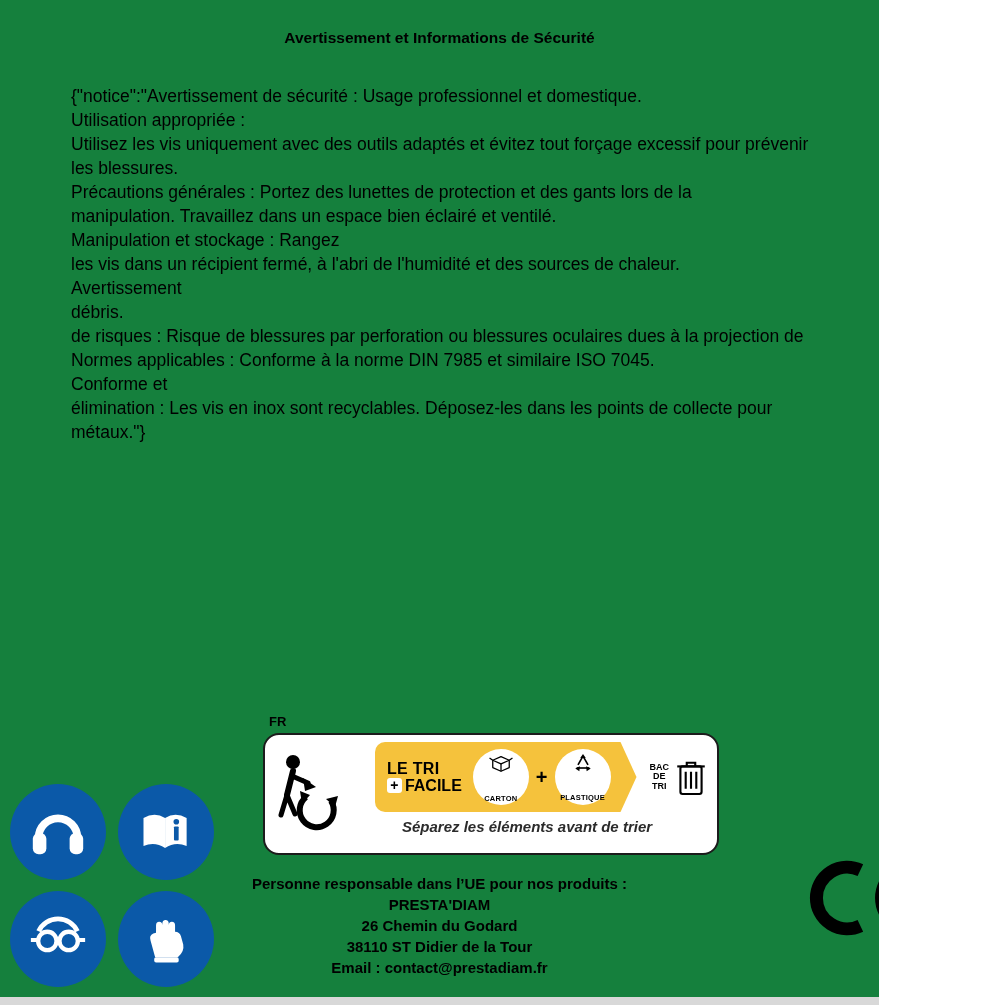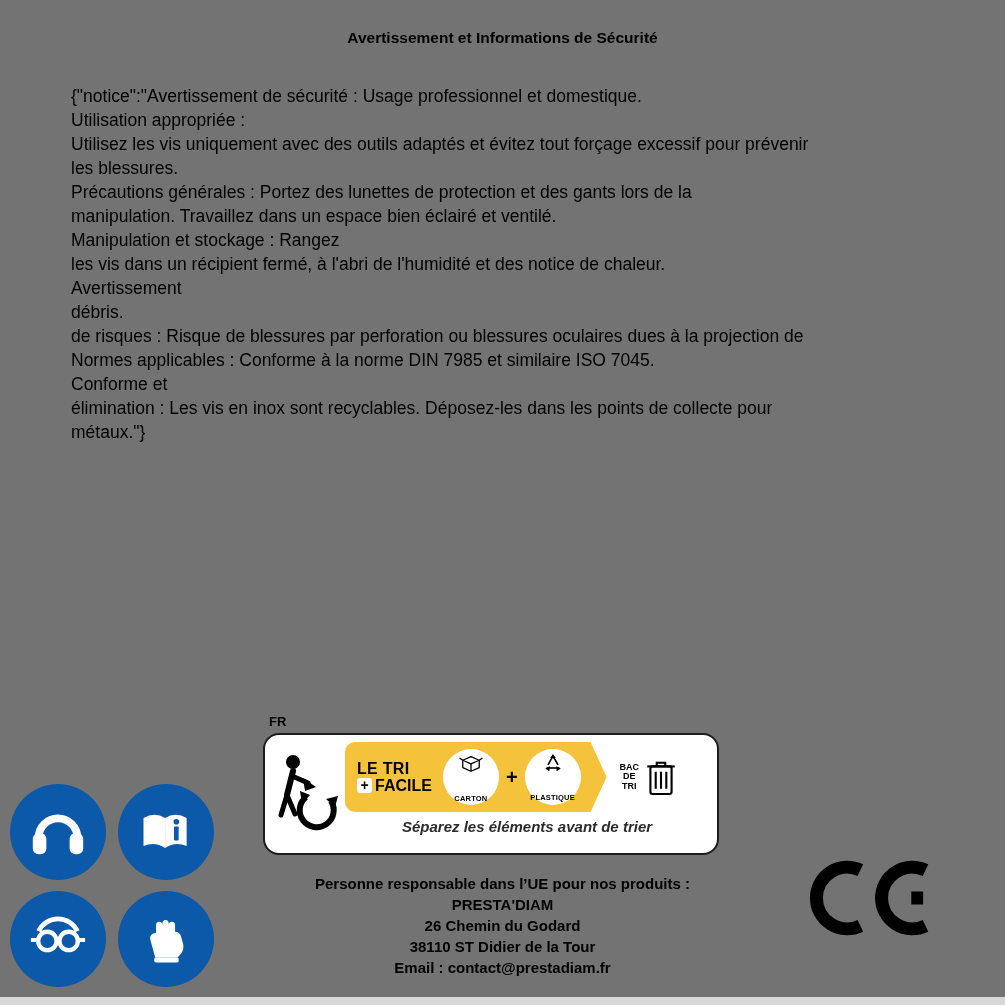--- a/index.html
+++ b/index.html
@@ -1,31 +1,31 @@
 <!DOCTYPE html>
 <html><head>
 <meta charset="utf-8">
 <style>
   html,body{margin:0;padding:0;}
   body{width:1005px;height:1005px;background:#ffffff;font-family:"Liberation Sans",sans-serif;color:#000;}
-  .page{position:relative;width:1005px;height:1005px;background:#737373;overflow:hidden;}
+  .page{position:relative;width:879px;height:1005px;background:#15803d;overflow:hidden;}
 
   .title{position:absolute;top:29px;left:0;width:100%;text-align:center;font-size:15.5px;font-weight:700;}
 
   .notice{position:absolute;left:71px;top:84px;font-size:17.5px;line-height:24px;}
   .notice div{white-space:nowrap;}
 
   .fr-tag{position:absolute;left:269px;top:714px;font-size:13px;font-weight:700;}
 
   .tri-label{position:absolute;left:263px;top:733px;width:456px;height:122px;border:2px solid #1c1c1c;
              border-radius:16px;background:#fff;box-sizing:border-box;display:flex;align-items:stretch;
              padding:4px 8px 2px 4px;}
   .triman-wrap{width:76px;display:flex;align-items:center;justify-content:center;}
   .tri-right{flex:1;display:flex;flex-direction:column;}
-  .band-row{display:flex;align-items:center;height:76px;}
+  .band-row{display:flex;align-items:center;height:76px;justify-content:flex-end;}
   .yellow-band{display:flex;align-items:center;background:#f5c23c;height:70px;border-radius:10px;
                clip-path:polygon(0 0,calc(100% - 16px) 0,100% 50%,calc(100% - 16px) 100%,0 100%);
                padding:0 26px 0 12px;gap:7px;}
   .headline{display:flex;flex-direction:column;justify-content:center;line-height:17px;margin-right:4px;}
   .headline .l1{font-size:16px;font-weight:800;letter-spacing:.3px;}
   .headline .l2{font-size:16px;font-weight:800;display:flex;align-items:center;gap:3px;}
   .plus-box{background:#fff;border-radius:3px;width:15px;height:15px;display:inline-flex;align-items:center;
             justify-content:center;font-size:14px;font-weight:900;}
   .mat-circle{width:56px;height:56px;background:#fff;border-radius:50%;display:flex;flex-direction:column;
               align-items:center;justify-content:center;gap:16px;flex:0 0 auto;}
@@ -52,21 +52,21 @@
   <div class="title">Avertissement et Informations de Sécurité</div>
 
   <div class="notice">
     <div>{"notice":"Avertissement de sécurité : Usage professionnel et domestique.</div>
     <div>Utilisation appropriée :</div>
     <div>Utilisez les vis uniquement avec des outils adaptés et évitez tout forçage excessif pour prévenir</div>
     <div>les blessures.</div>
     <div>Précautions générales : Portez des lunettes de protection et des gants lors de la</div>
     <div>manipulation. Travaillez dans un espace bien éclairé et ventilé.</div>
     <div>Manipulation et stockage : Rangez</div>
-    <div>les vis dans un récipient fermé, à l'abri de l'humidité et des notice de chaleur.</div>
+    <div>les vis dans un récipient fermé, à l'abri de l'humidité et des sources de chaleur.</div>
     <div>Avertissement</div>
     <div>débris.</div>
     <div>de risques : Risque de blessures par perforation ou blessures oculaires dues à la projection de</div>
     <div>Normes applicables : Conforme à la norme DIN 7985 et similaire ISO 7045.</div>
     <div>Conforme et</div>
     <div>élimination : Les vis en inox sont recyclables. Déposez-les dans les points de collecte pour</div>
     <div>métaux."}</div>
   </div>
 
   <div class="fr-tag">FR</div>

